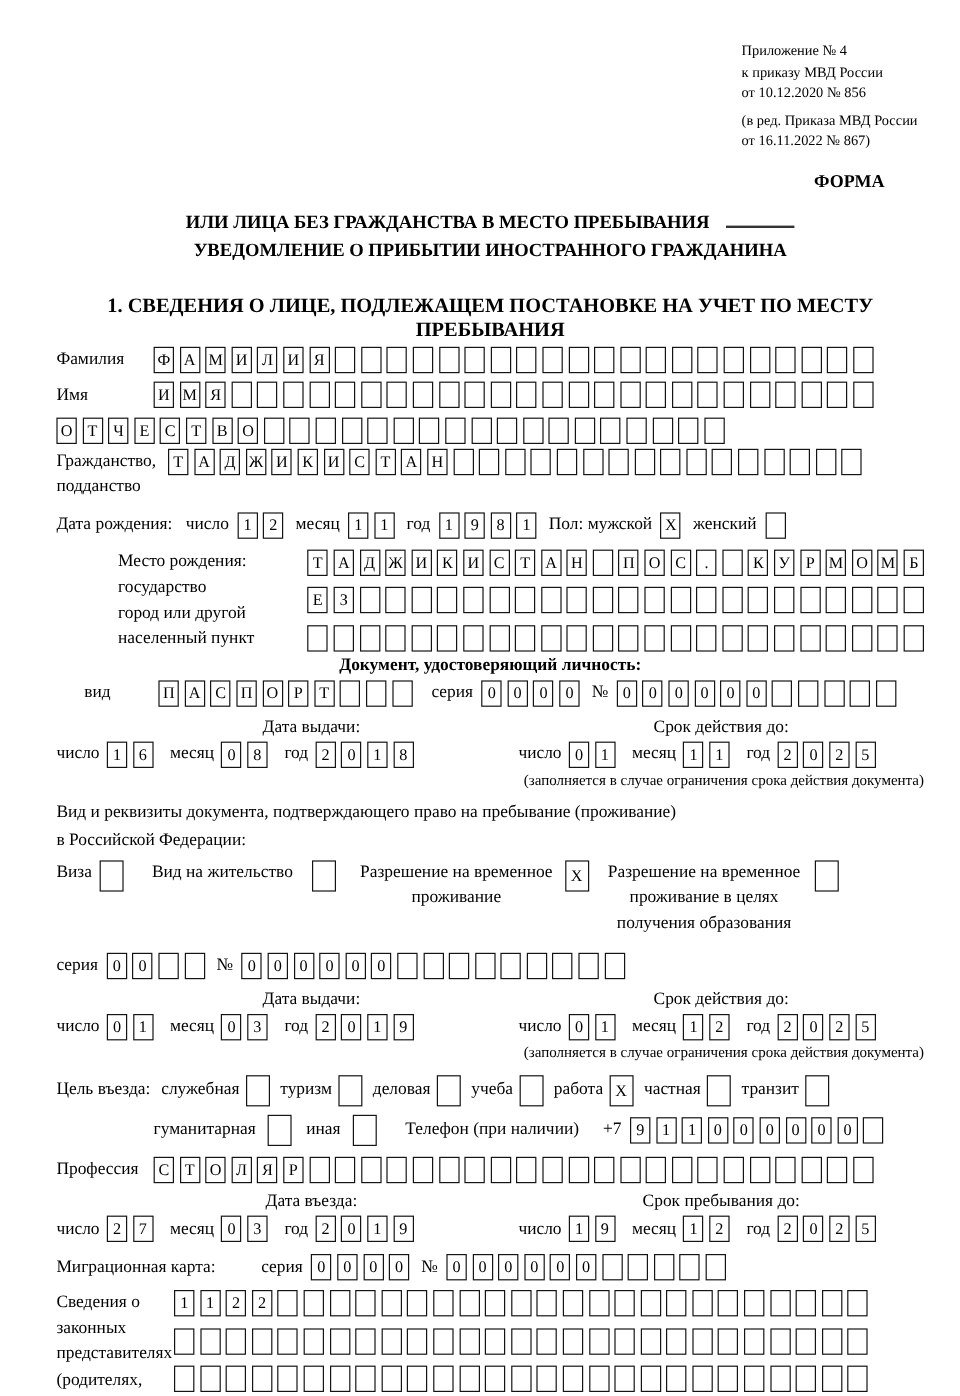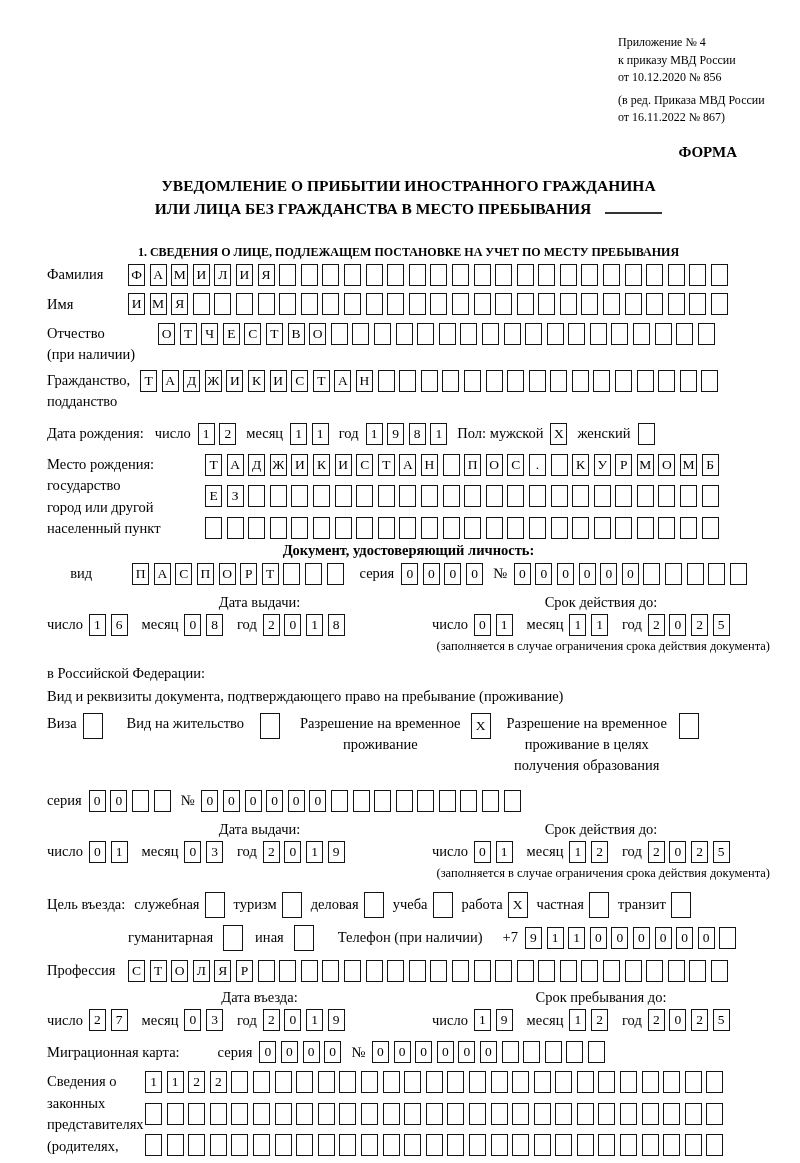--- a/index.html
+++ b/index.html
@@ -8,21 +8,21 @@
   .page{padding:34px 30px 0 47px;box-sizing:border-box;}
 
   
   .hdr{margin-left:571px;width:182px;font-size:12px;line-height:17.5px;}
   .hdr .grp2{margin-top:5px;}
   .forma{text-align:right;padding-right:33px;font-weight:bold;font-size:15px;margin-top:17px;}
 
   
   .title{text-align:center;font-weight:bold;font-size:15.5px;line-height:23px;margin-top:13px;}
   .blank{display:inline-block;width:57px;height:14px;border-bottom:2px solid #333;margin-left:14px;}
-  .sect{margin-top:25px;font-weight:bold;font-size:12px;text-align:center;}
+  .sect{margin-top:25px;font-weight:bold;font-size:17px;text-align:center;}
 
   
   .boxes{display:inline-flex;gap:4.6px;vertical-align:middle;flex:none;}
   .cell{box-sizing:content-box;width:15px;height:20px;border:1.5px solid #141414;
         display:inline-flex;align-items:center;justify-content:center;
         font-size:13.5px;background:#fff;flex:none;}
   .cbx .cell{width:18px;height:24px;}
 
   .frow{display:flex;align-items:center;margin:0 0 7.5px 0;}
   .frow.top{align-items:flex-start;}
@@ -70,24 +70,24 @@
     <div>Приложение № 4</div>
     <div>к приказу МВД России</div>
     <div>от 10.12.2020 № 856</div>
     <div class="grp2">(в ред. Приказа МВД России</div>
     <div>от 16.11.2022 № 867)</div>
   </div>
 
   <div class="forma">ФОРМА</div>
 
   <div class="title">
-    <div>УВЕДОМЛЕНИЕ О ПРИБЫТИИ ИНОСТРАННОГО ГРАЖДАНИНА</div>
     <div>
       <span>ИЛИ ЛИЦА БЕЗ ГРАЖДАНСТВА В МЕСТО ПРЕБЫВАНИЯ</span><span class="blank"></span>
     </div>
+    <div>УВЕДОМЛЕНИЕ О ПРИБЫТИИ ИНОСТРАННОГО ГРАЖДАНИНА</div>
   </div>
 
   <div class="sect">1. СВЕДЕНИЯ О ЛИЦЕ, ПОДЛЕЖАЩЕМ ПОСТАНОВКЕ НА УЧЕТ ПО МЕСТУ ПРЕБЫВАНИЯ</div>
 
   <div class="frow" style="margin-top:4px;">
     <div class="lbl lw81">Фамилия</div>
     <div class="boxes">
         <span class="cell">Ф</span>
         <span class="cell">А</span>
         <span class="cell">М</span>
@@ -147,24 +147,20 @@
         <span class="cell"></span>
         <span class="cell"></span>
         <span class="cell"></span>
         <span class="cell"></span>
         <span class="cell"></span>
         <span class="cell"></span>
       </div>
   </div>
 
   <div class="frow top" style="margin-bottom:4px;">
-    <div class="lbl lw111 stack">
-      <div>Отчество</div>
-      <div>(при наличии)</div>
-    </div>
     <div class="boxes">
         <span class="cell">О</span>
         <span class="cell">Т</span>
         <span class="cell">Ч</span>
         <span class="cell">Е</span>
         <span class="cell">С</span>
         <span class="cell">Т</span>
         <span class="cell">В</span>
         <span class="cell">О</span>
         <span class="cell"></span>
@@ -246,21 +242,21 @@
     <span class="ml">Пол: мужской</span>
     <span class="boxes">
         <span class="cell">X</span>
       </span>
     <span class="ml">женский</span>
     <span class="boxes">
         <span class="cell"></span>
       </span>
   </div>
 
-  <div class="frow top" style="margin-bottom:2px;">
+  <div class="frow top" style="margin-bottom:2px;justify-content:flex-end;">
     <div class="lbl lw158 stack">
       <div>Место рождения:</div>
       <div>государство</div>
       <div>город или другой</div>
       <div>населенный пункт</div>
     </div>
     <div>
       <div class="boxes gap10" style="display:flex;">
           <span class="cell">Т</span>
           <span class="cell">А</span>
@@ -423,22 +419,22 @@
             <span class="cell">0</span>
             <span class="cell">2</span>
             <span class="cell">5</span>
           </span>
       </div>
       <div class="note">(заполняется в случае ограничения срока действия документа)</div>
     </div>
   </div>
 
   <div class="para">
+    <div>Вид и реквизиты документа, подтверждающего право на пребывание (проживание)</div>
     <div>в Российской Федерации:</div>
-    <div>Вид и реквизиты документа, подтверждающего право на пребывание (проживание)</div>
   </div>
 
   <div class="optrow">
     <span class="olbl">Виза</span>
     <span class="boxes cbx cbwrap">
         <span class="cell"></span>
       </span>
     <span class="olbl" style="margin-left:18px;">Вид на жительство</span>
     <span class="boxes cbx cbwrap" style="margin-left:16px;">
         <span class="cell"></span>

